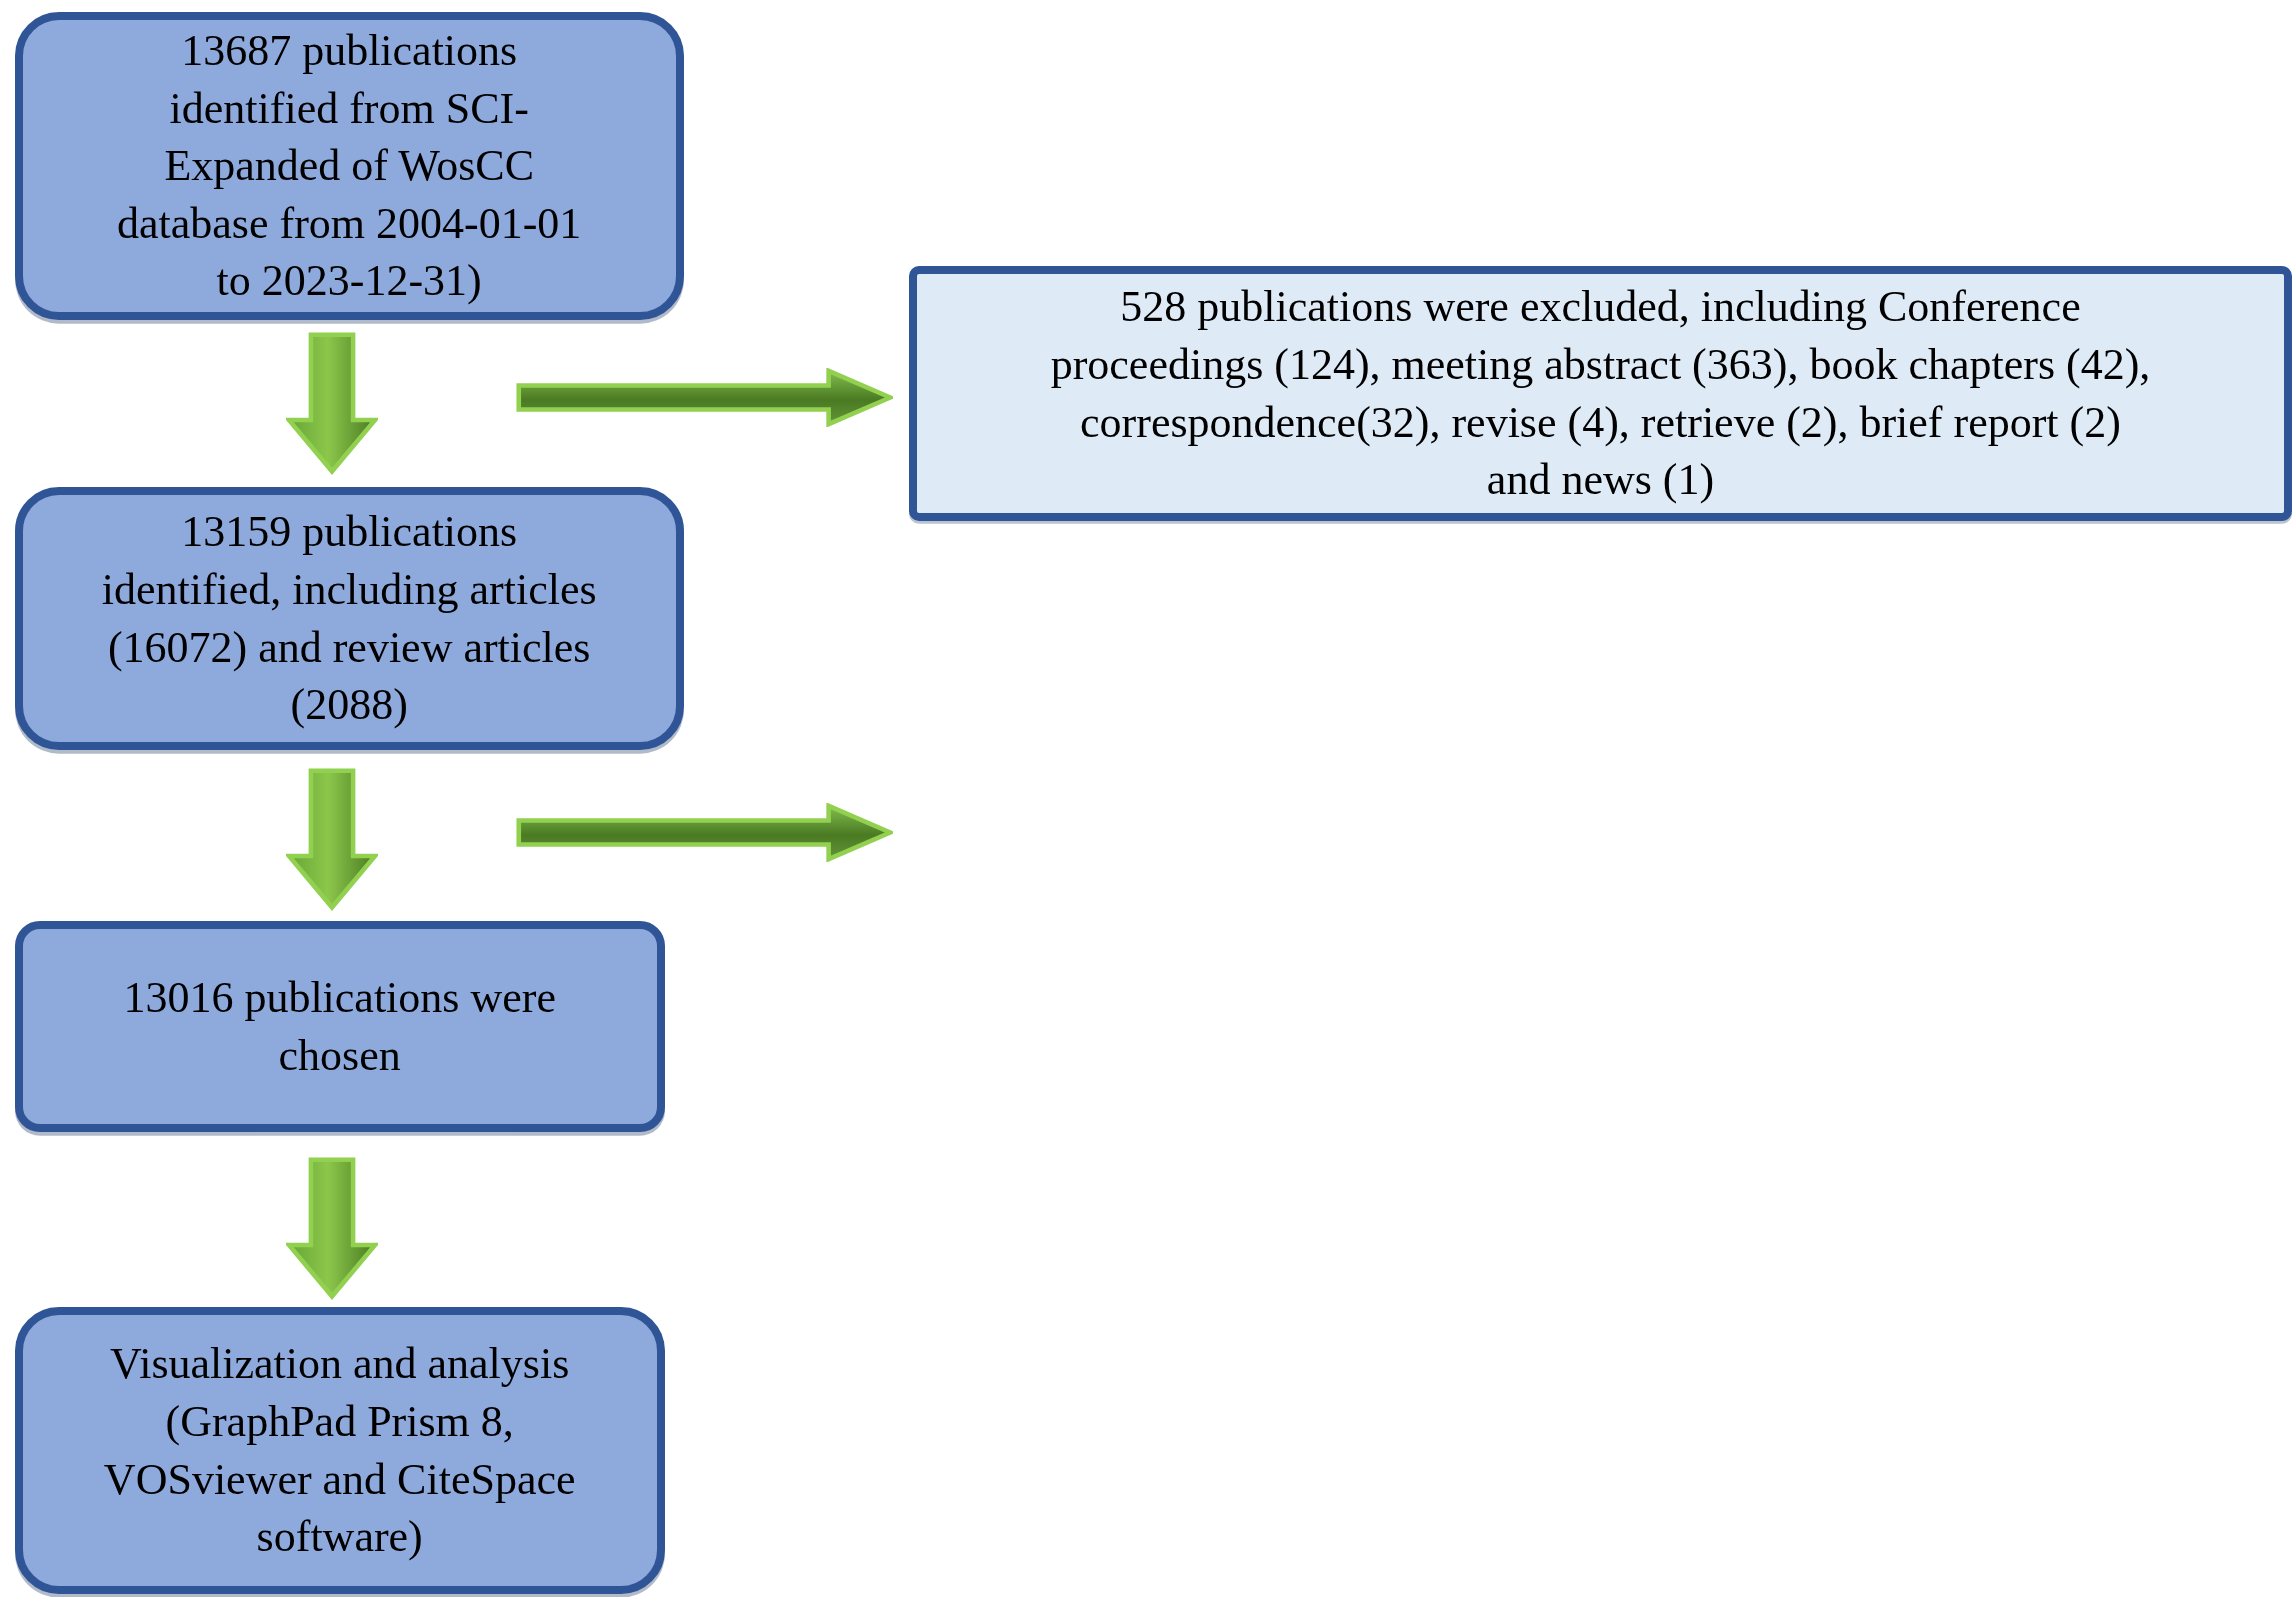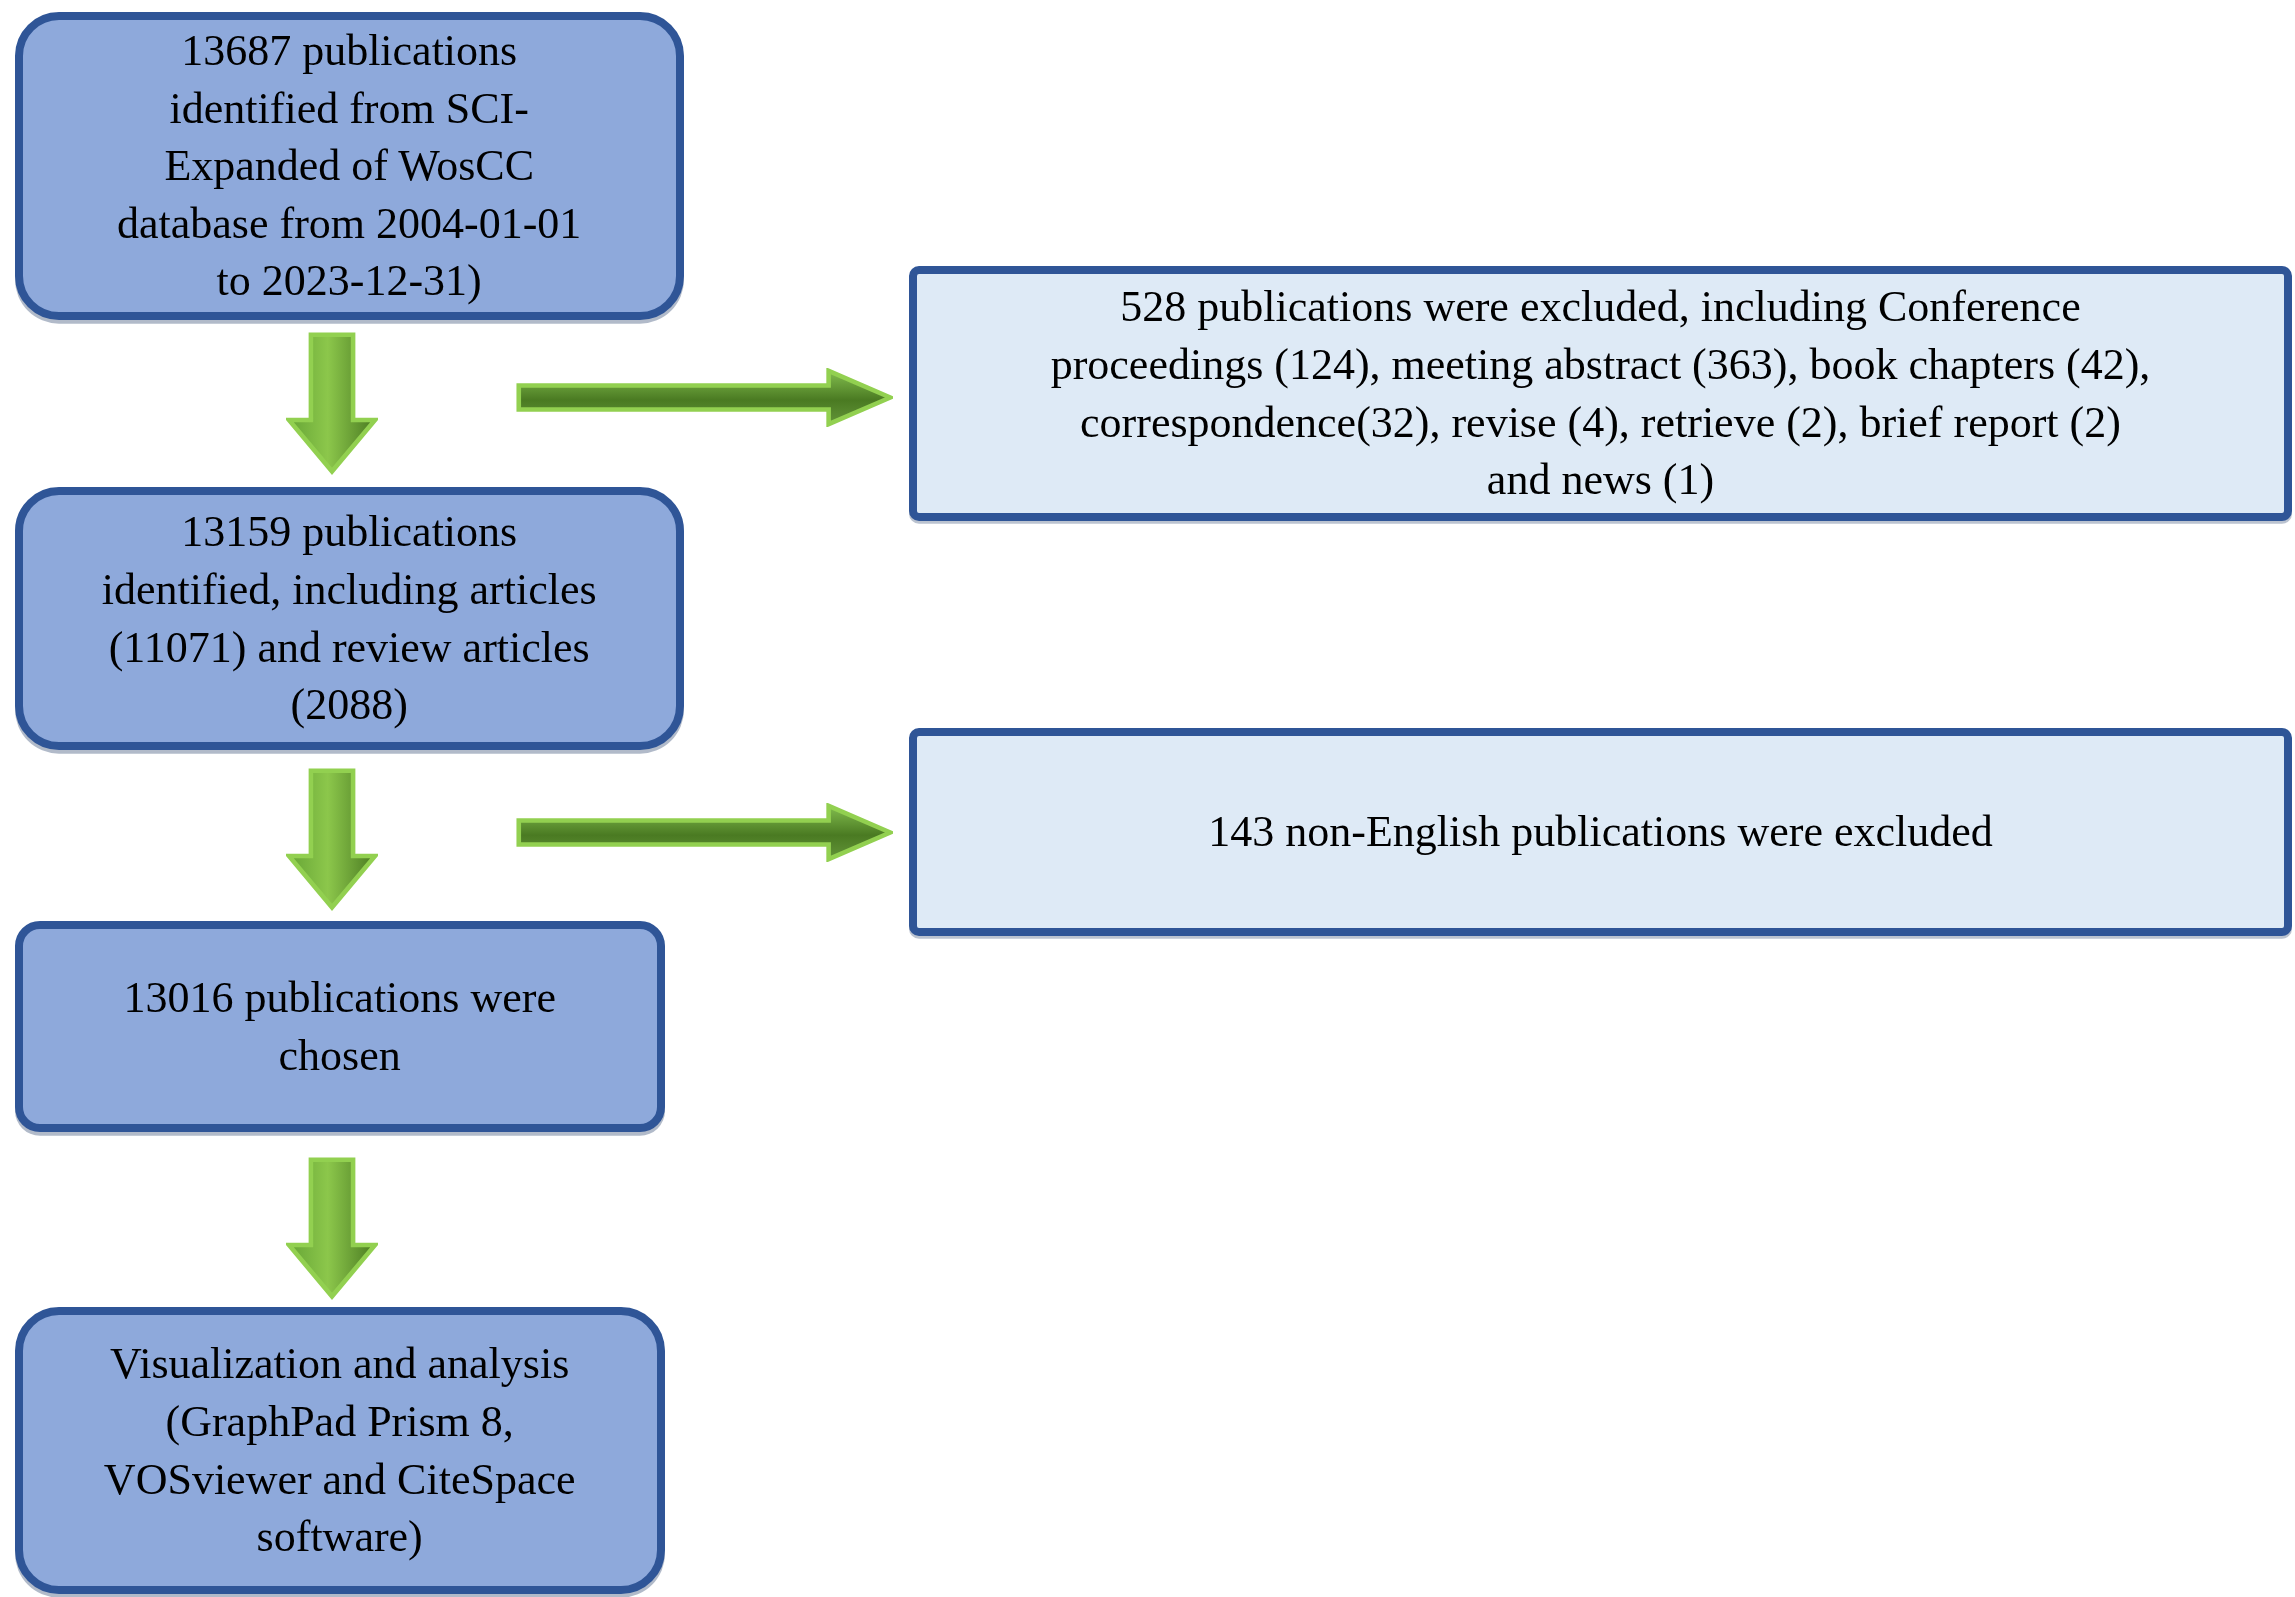--- a/index.html
+++ b/index.html
@@ -68,21 +68,21 @@
     <span class="txt">13687 publications
 identified from SCI-
 Expanded of WosCC
 database from 2004-01-01
 to 2023-12-31)</span>
   </div>
 
   <div class="box primary" id="box-included">
     <span class="txt">13159 publications
 identified, including articles
-(11071) and review articles
+(16072) and review articles
 (2088)</span>
   </div>
 
   <div class="box primary" id="box-chosen">
     <span class="txt">13016 publications were
 chosen</span>
   </div>
 
   <div class="box primary" id="box-analysis">
     <span class="txt">Visualization and analysis
@@ -91,23 +91,20 @@
 software)</span>
   </div>
 
   <div class="box secondary" id="box-excluded-doc-types">
     <span class="txt">528 publications were excluded, including Conference
 proceedings (124), meeting abstract (363), book chapters (42),
 correspondence(32), revise (4), retrieve (2), brief report (2)
 and news (1)</span>
   </div>
 
-  <div class="box secondary" id="box-excluded-non-english">
-    <span class="txt">143 non-English publications were excluded</span>
-  </div>
 
   <svg class="arrow" id="down-arrow-1" width="92" height="143" viewBox="0 0 100 156">
     <defs>
       <linearGradient id="gradDown" x1="0" y1="0" x2="1" y2="0">
         <stop offset="0" stop-color="#66A536"></stop>
         <stop offset="0.45" stop-color="#8CC74B"></stop>
         <stop offset="1" stop-color="#4A7A22"></stop>
       </linearGradient>
       <linearGradient id="gradRight" x1="0" y1="0" x2="0" y2="1">
         <stop offset="0" stop-color="#82BD4E"></stop>

